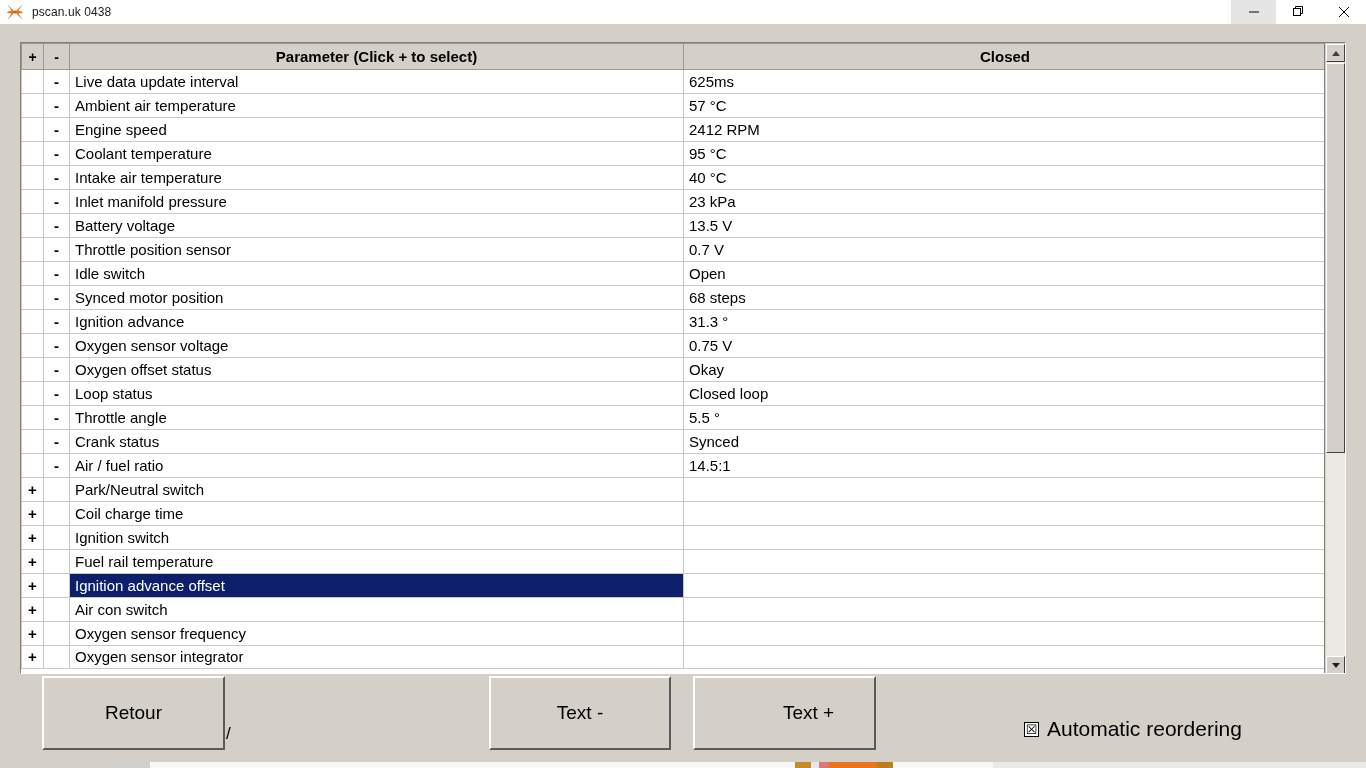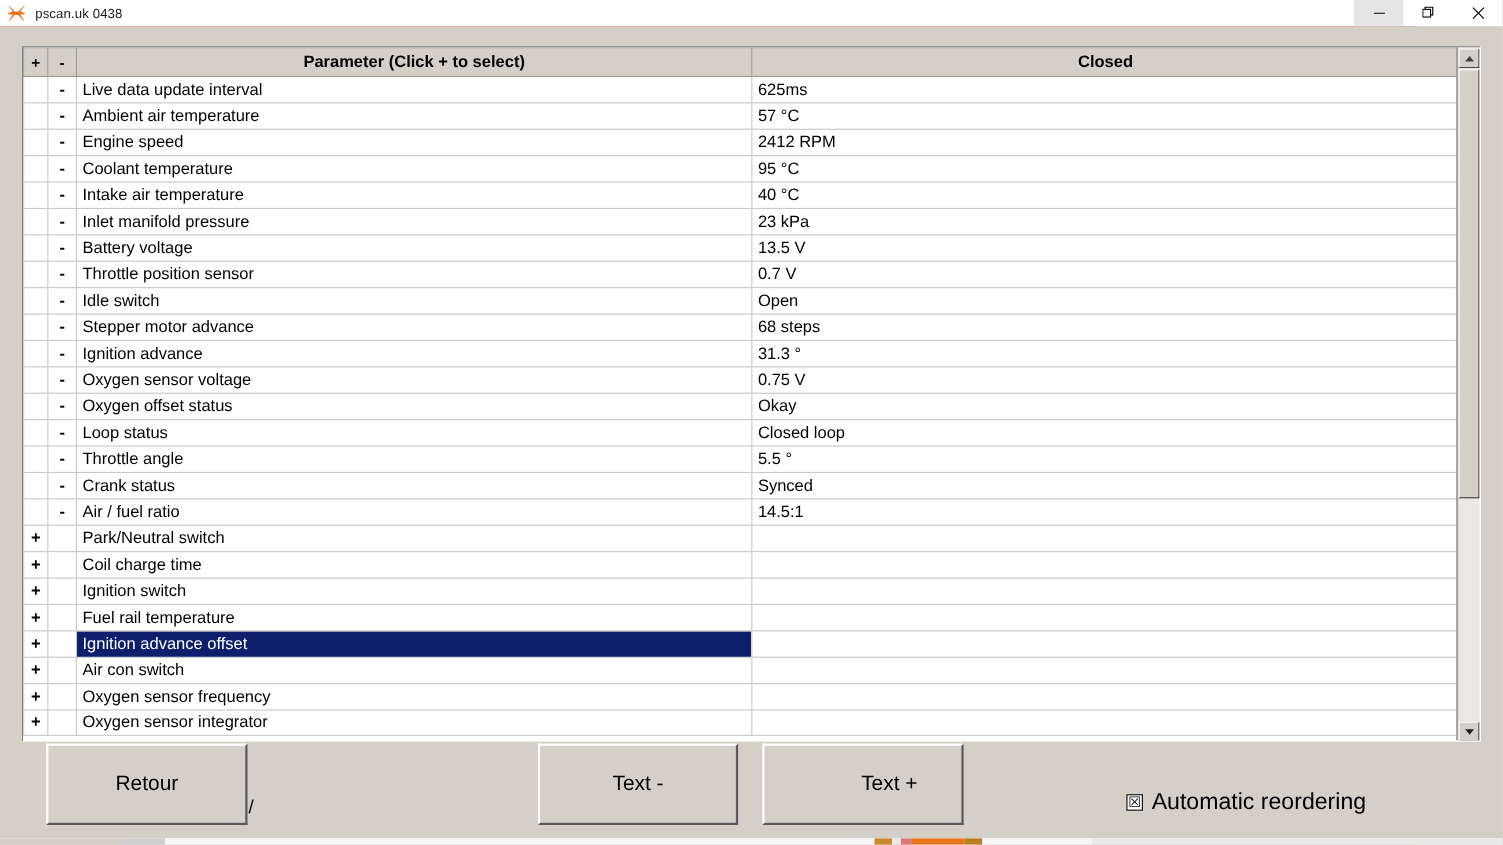--- a/index.html
+++ b/index.html
@@ -9,21 +9,21 @@
     height: 768px;
     overflow: hidden;
     background: #d4d0c8;
     font-family: "Liberation Sans", sans-serif;
   }
 
   #app {
     position: relative;
     width: 1287px;
     height: 768px;
-    background: #c2410c;
+    background: #7dd3fc;
   }
 
   
   .titlebar {
     position: absolute;
     top: 0; left: 0;
     width: 1366px;
     height: 24px;
     background: #ffffff;
     display: flex;
@@ -379,21 +379,21 @@
               </tr>
               <tr>
                 <td class="cell-plus"></td>
                 <td class="cell-minus">-</td>
                 <td class="cell-param">Idle switch</td>
                 <td class="cell-result">Open</td>
               </tr>
               <tr>
                 <td class="cell-plus"></td>
                 <td class="cell-minus">-</td>
-                <td class="cell-param">Stepper motor advance</td>
+                <td class="cell-param">Synced motor position</td>
                 <td class="cell-result">68 steps</td>
               </tr>
               <tr>
                 <td class="cell-plus"></td>
                 <td class="cell-minus">-</td>
                 <td class="cell-param">Ignition advance</td>
                 <td class="cell-result">31.3 °</td>
               </tr>
               <tr>
                 <td class="cell-plus"></td>

